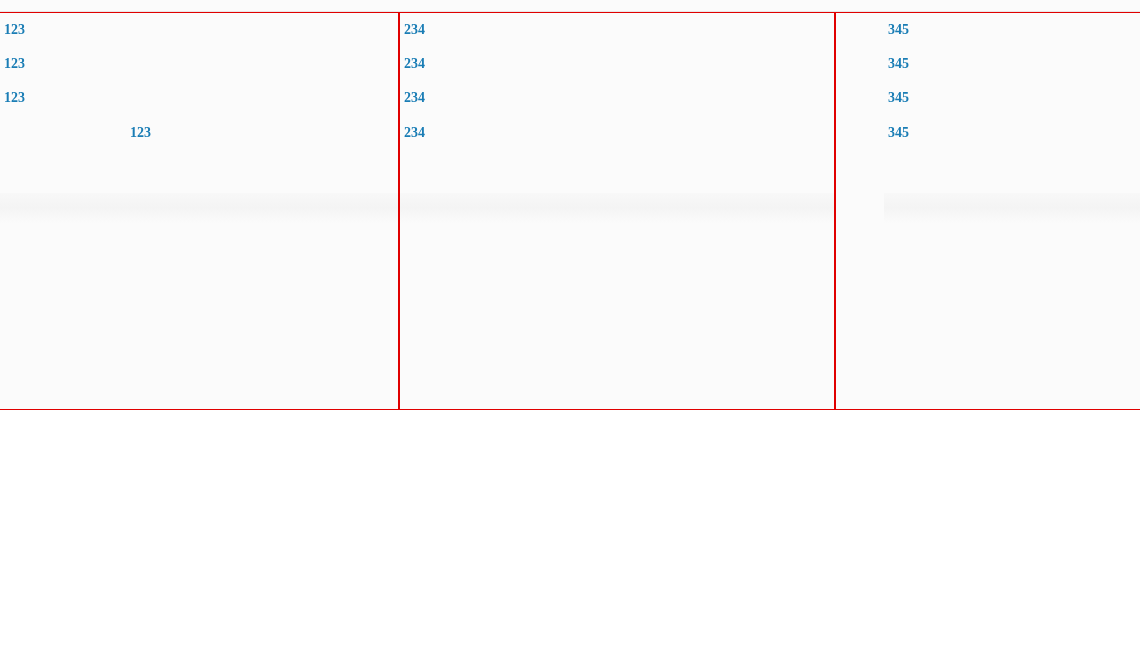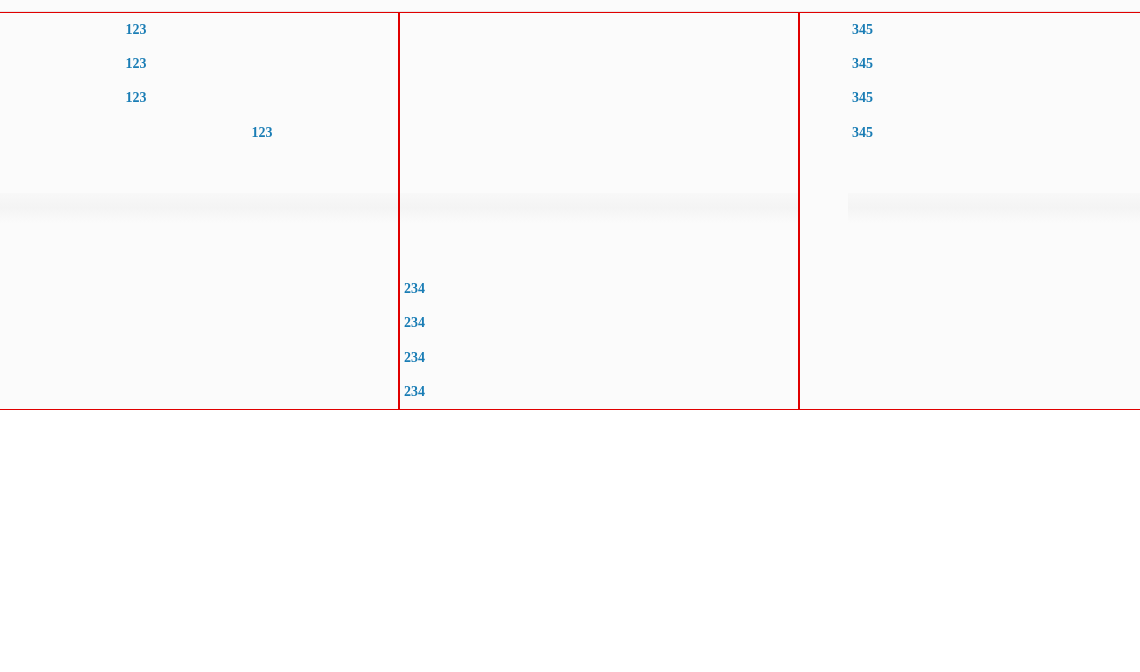--- a/index.html
+++ b/index.html
@@ -29,25 +29,23 @@
       border-right: 2px solid #e00000;
       display: flex;
       flex-direction: column;
       position: relative;
     }
     .column:last-child {
       border-right: none;
     }
     .col-1 {
       width: 400px;
-      align-items: center;
     }
     .col-2 {
-      width: 400px;
-      justify-content: flex-end;
+      width: 436px;
     }
     .col-3 {
       flex: 1;
       margin-left: 48px;
     }
     .cell-block {
       padding: 0;
     }
     .cell-link {
       display: block;

